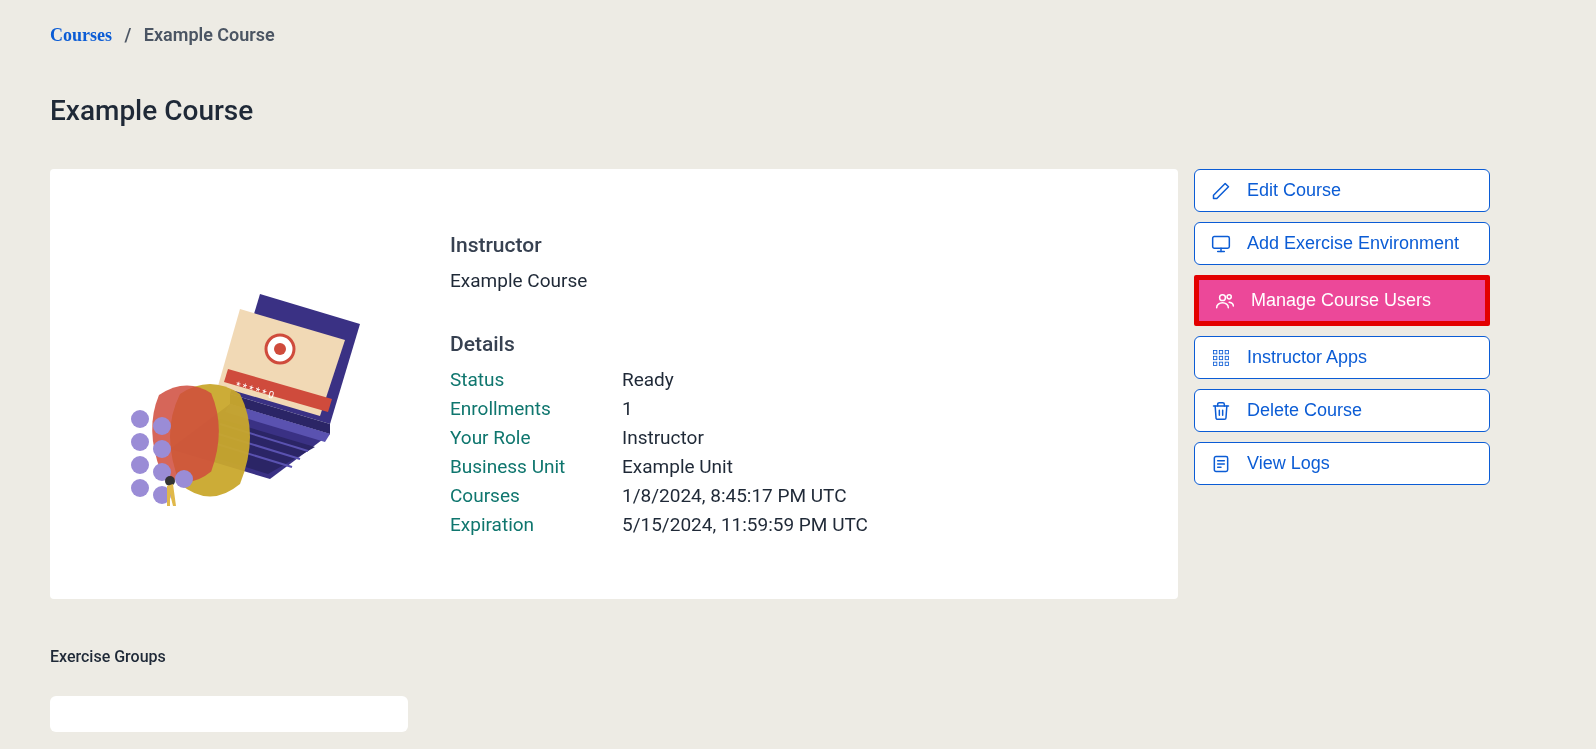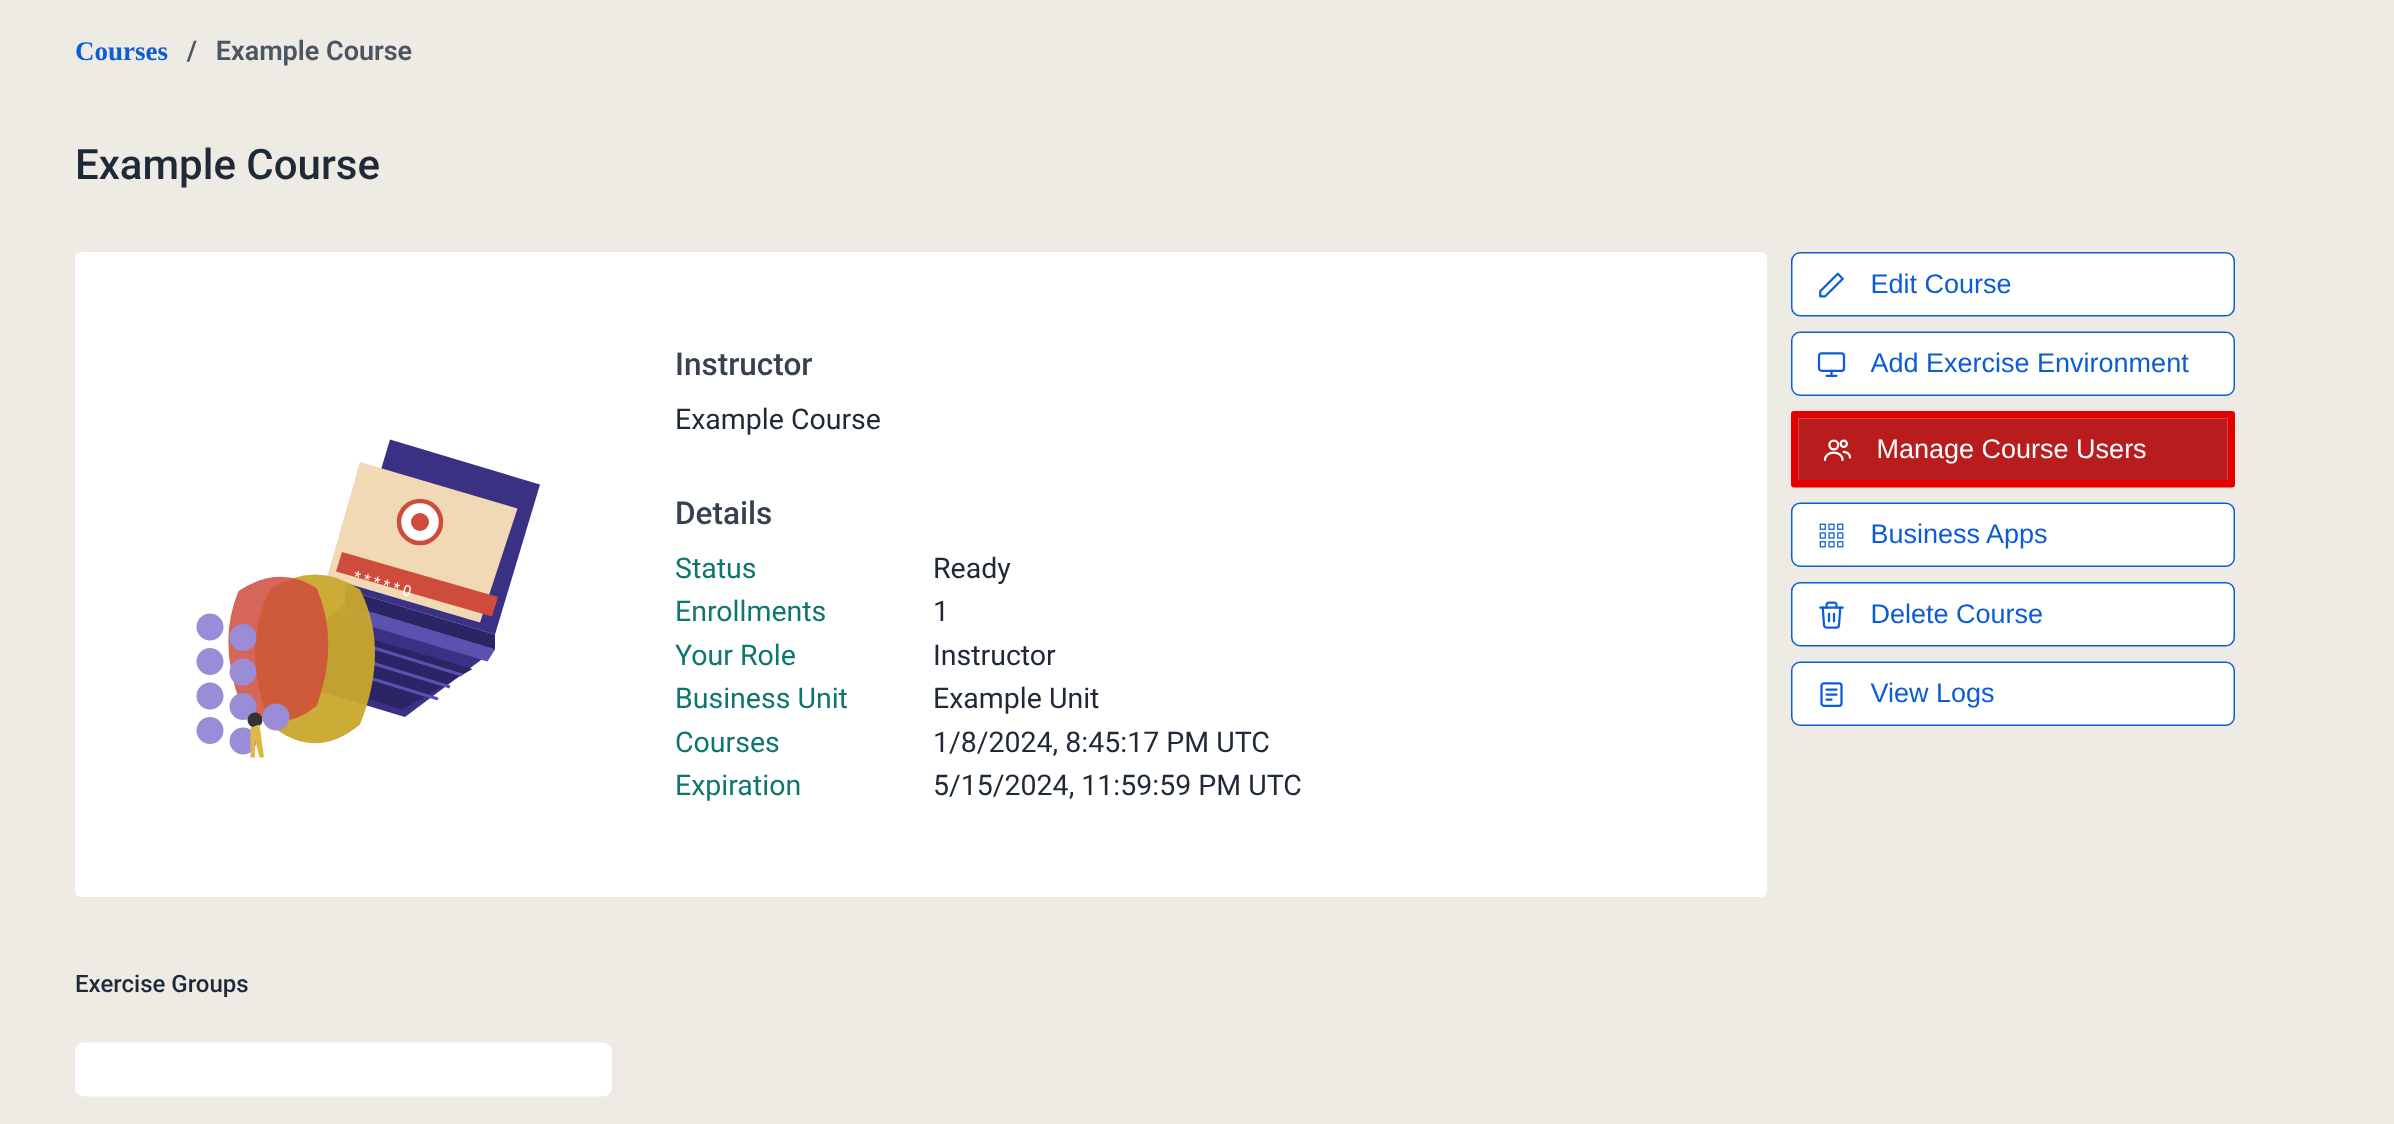--- a/index.html
+++ b/index.html
@@ -128,21 +128,21 @@
       height: 20px;
       stroke: #0b5cd5;
       fill: none;
     }
     .action-btn.highlight-wrap {
       padding: 0;
       border: 5px solid #e30000;
       border-radius: 2px;
     }
     .action-btn.selected {
-      background: #b91c1c;
+      background: #ec4899;
       color: #fff;
       border: none;
       border-radius: 0;
     }
     .action-btn.selected svg {
       stroke: #fff;
     }
     .subheading {
       font-size: 16px;
       font-weight: 500;
@@ -302,21 +302,21 @@
             <rect x="10" y="3" width="4" height="4"></rect>
             <rect x="17" y="3" width="4" height="4"></rect>
             <rect x="3" y="10" width="4" height="4"></rect>
             <rect x="10" y="10" width="4" height="4"></rect>
             <rect x="17" y="10" width="4" height="4"></rect>
             <rect x="3" y="17" width="4" height="4"></rect>
             <rect x="10" y="17" width="4" height="4"></rect>
             <rect x="17" y="17" width="4" height="4"></rect>
           </svg>
         </span>
-        <span>Business Apps</span>
+        <span>Instructor Apps</span>
       </button>
 
       <button class="action-btn">
         <span class="icon">
           <svg viewBox="0 0 24 24" stroke-width="1.8" stroke-linecap="round" stroke-linejoin="round">
             <polyline points="3 6 5 6 21 6"></polyline>
             <path d="M19 6l-1 14a2 2 0 0 1-2 2H8a2 2 0 0 1-2-2L5 6"></path>
             <path d="M10 11v6M14 11v6"></path>
             <path d="M8 6V4a2 2 0 0 1 2-2h4a2 2 0 0 1 2 2v2"></path>
           </svg>

